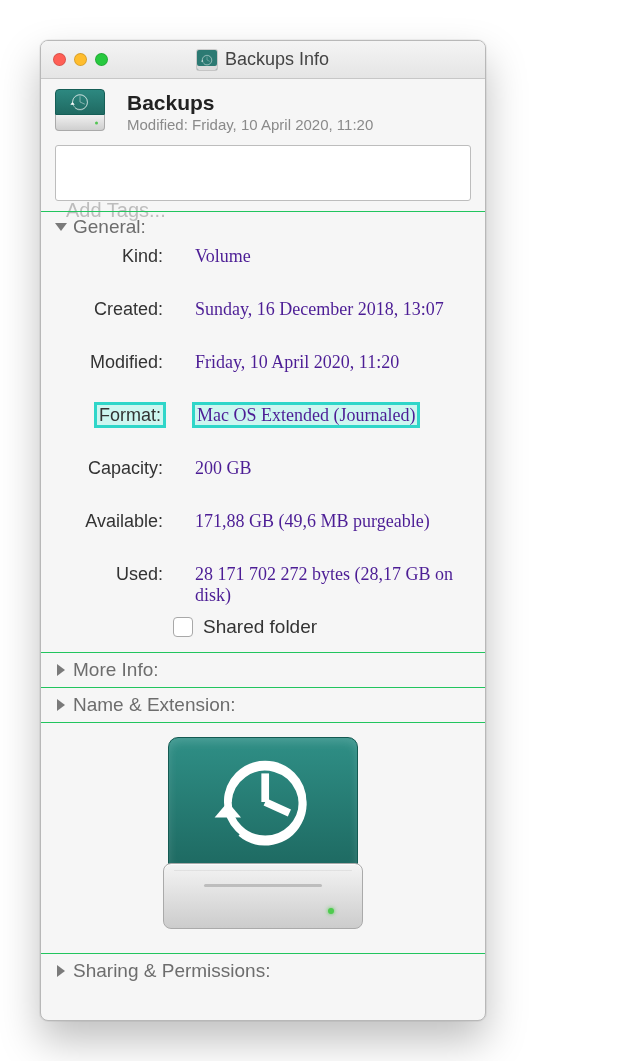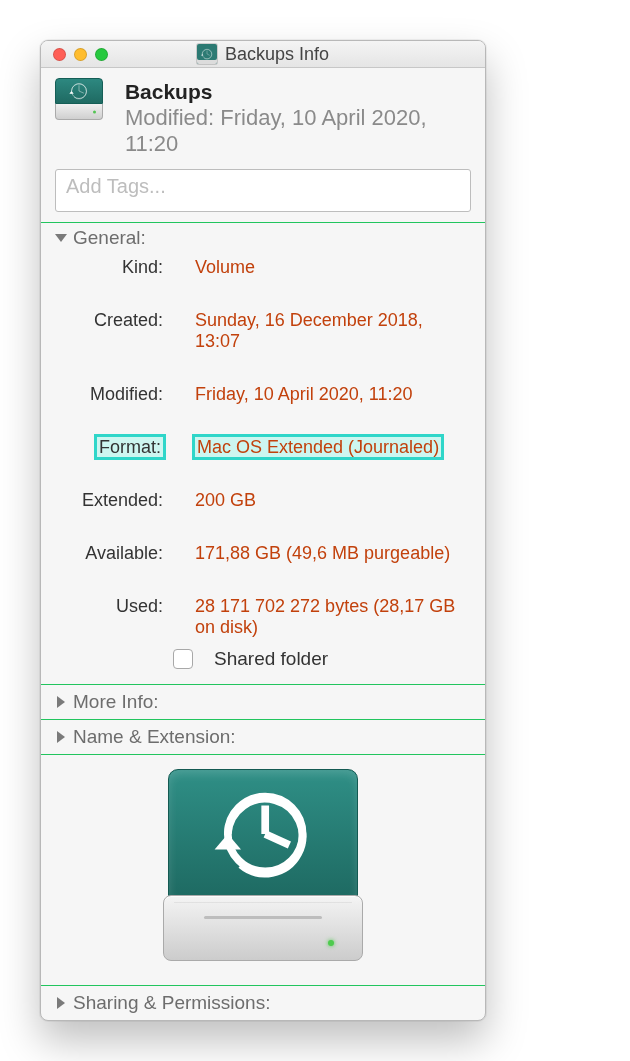--- a/index.html
+++ b/index.html
@@ -67,33 +67,33 @@
     border: 1px solid #aaa; border-top:none;
     border-radius: 0 0 4px 4px;
     position: relative;
   }
   .drive-base::after {
     content:""; position:absolute; right:6px; top:50%; transform:translateY(-50%);
     width:3px; height:3px; background:#53c553; border-radius:50%;
   }
   .header-texts { padding-top: 2px; }
   .header-title { font-weight: 700; font-size: 21px; color:#222; }
-  .header-sub { font-size: 22px; color:#8a8a8a; margin-top:1px; }
+  .header-sub { font-size: 15px; color:#8a8a8a; margin-top:1px; }
 
   .tags-field {
     margin: 2px 14px 10px 14px;
     height: 56px;
     background: #fff;
     border: 1px solid #bdbdbd;
     border-radius: 3px;
     padding: 4px 8px;
     font-size: 20px; color:#bdbdbd;
   }
   .tags-field input {
-    width:100%; border:none; outline:none; font: inherit; color:#333; background:transparent;
+    width:100%; border:none; outline:none; font: inherit; color:#333; background:transparent;margin-top:48px;
   }
   .tags-field input::placeholder { color:#bdbdbd; }
 
   .section { border-top: 1px solid #22c55e; padding: 4px 14px; }
   .section:first-of-type { border-top: 1px solid #d7d7d7; }
   .section.collapsed { padding-top:6px; padding-bottom:6px; }
 
   .section-header {
     display:flex; align-items:center; gap:6px;
     color:#6d6d6d; font-size:19px;
@@ -117,30 +117,30 @@
   .kv-grid {
     margin: 8px 0 8px 0;
     display:grid;
     grid-template-columns: 108px 1fr;
     column-gap: 8px;
     row-gap: 4px;
     font-size: 18px;
     gap: 32px;
   }
   .kv-label { text-align:right; color:#333; }
-  .kv-value { color:#c2410c; }
+  .kv-value { color:#4c1d95;font-family:Liberation Serif, serif; }
   .hl-format {
     display:inline;
     background:#cdf6f0;
     outline: 3px solid #2fd6c9;
     padding: 0 2px;
   }
 
   .shared-row {
-    display:flex; align-items:center; gap:21px;
+    display:flex; align-items:center; gap:10px;
     margin: 10px 0 10px 118px;
     font-size: 19px; color:#333;
   }
   .checkbox {
     width:20px; height:20px; border:1px solid #a8a8a8; border-radius:4px; background:#fff;
   }
 
   .preview-wrap {
     display:flex; justify-content:center; padding: 10px 0 20px 0;
   }
@@ -238,21 +238,21 @@
 
         <div class="kv-label">Created:</div>
         <div class="kv-value">Sunday, 16 December 2018, 13:07</div>
 
         <div class="kv-label">Modified:</div>
         <div class="kv-value">Friday, 10 April 2020, 11:20</div>
 
         <div class="kv-label"><span class="hl-format">Format:</span></div>
         <div class="kv-value"><span class="hl-format">Mac OS Extended (Journaled)</span></div>
 
-        <div class="kv-label">Extended:</div>
+        <div class="kv-label">Capacity:</div>
         <div class="kv-value">200 GB</div>
 
         <div class="kv-label">Available:</div>
         <div class="kv-value">171,88 GB (49,6 MB purgeable)</div>
 
         <div class="kv-label">Used:</div>
         <div class="kv-value">28 171 702 272 bytes (28,17 GB on disk)</div>
       </div>
       <div class="shared-row">
         <span class="checkbox"></span>

